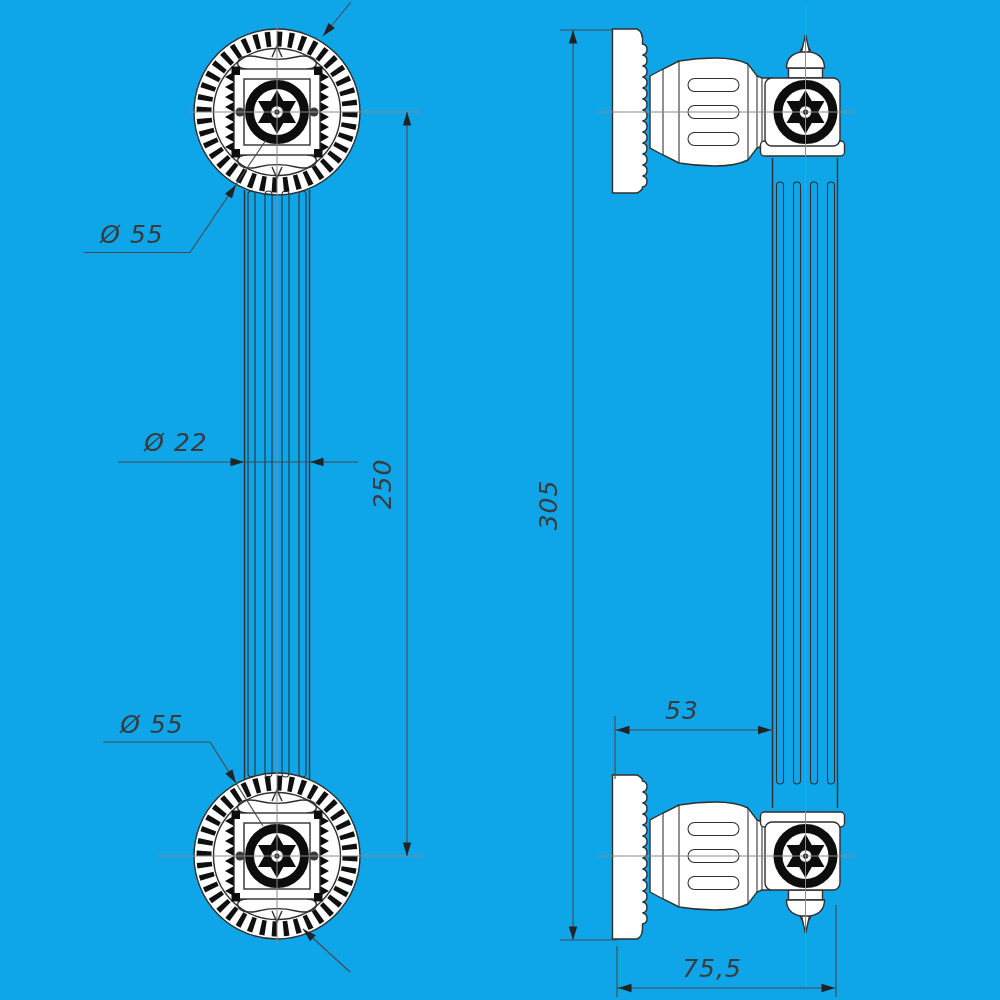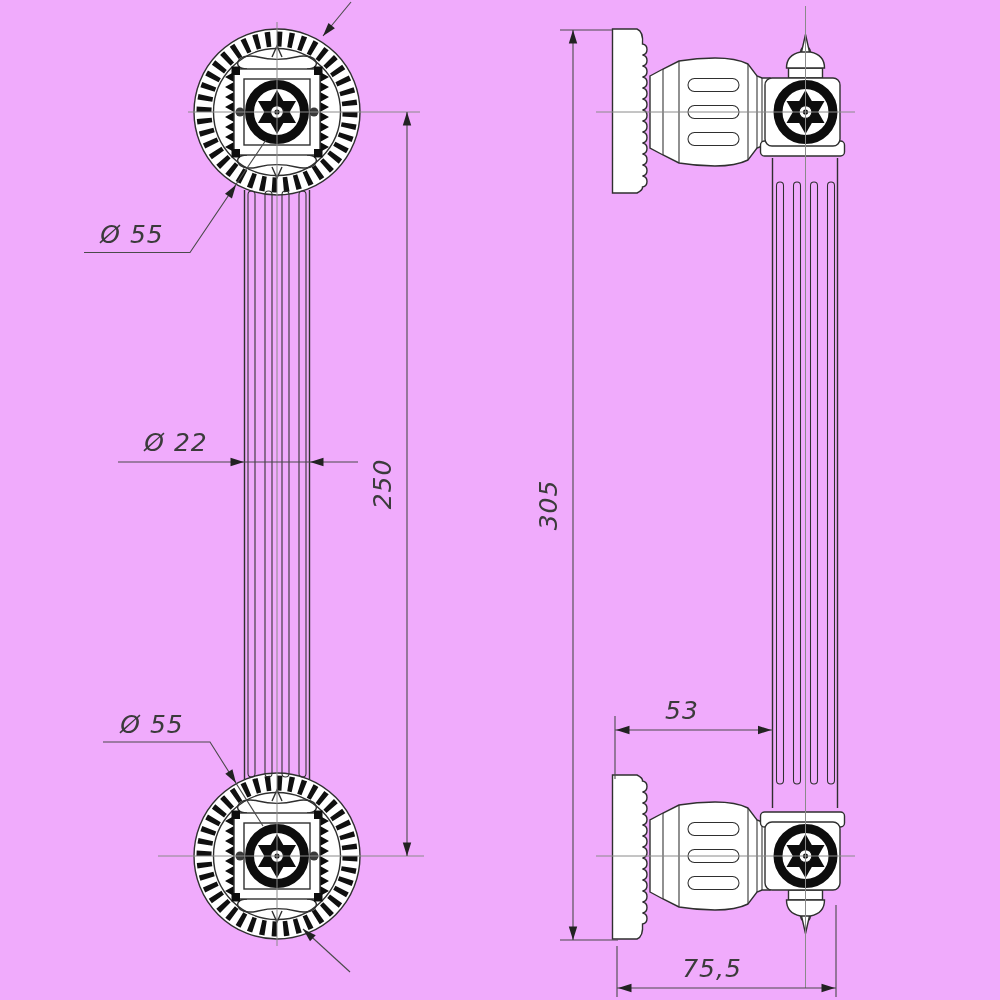--- a/index.html
+++ b/index.html
@@ -1,16 +1,16 @@
 <!DOCTYPE html>
 <html><head>
 <meta charset="utf-8">
 <style>
   html,body{margin:0;padding:0;background:#ffffff;}
-  .stage{position:relative;width:1000px;height:1000px;background:#f0abfc;overflow:hidden;
+  .stage{position:relative;width:1000px;height:1000px;background:#0ea5e9;overflow:hidden;
          font-family:"DejaVu Sans","Liberation Sans",sans-serif;}
   svg{position:absolute;left:0;top:0;}
   .geo{stroke:#2f2f2f;stroke-width:1.4;fill:none;}
   .geofill{stroke:#2f2f2f;stroke-width:1.4;fill:#ffffff;}
   .thin{stroke:#2f2f2f;stroke-width:1.05;fill:none;}
   .heavy{fill:#0d0d0d;stroke:none;}
   .dim{stroke:#4a4a4a;stroke-width:1.1;fill:none;}
   .cl{stroke:#8a8a8a;stroke-width:1;fill:none;}
   .arr{fill:#222;stroke:none;}
   .lbl{fill:#3b3b3b;font-style:italic;font-size:25px;letter-spacing:1px;}

